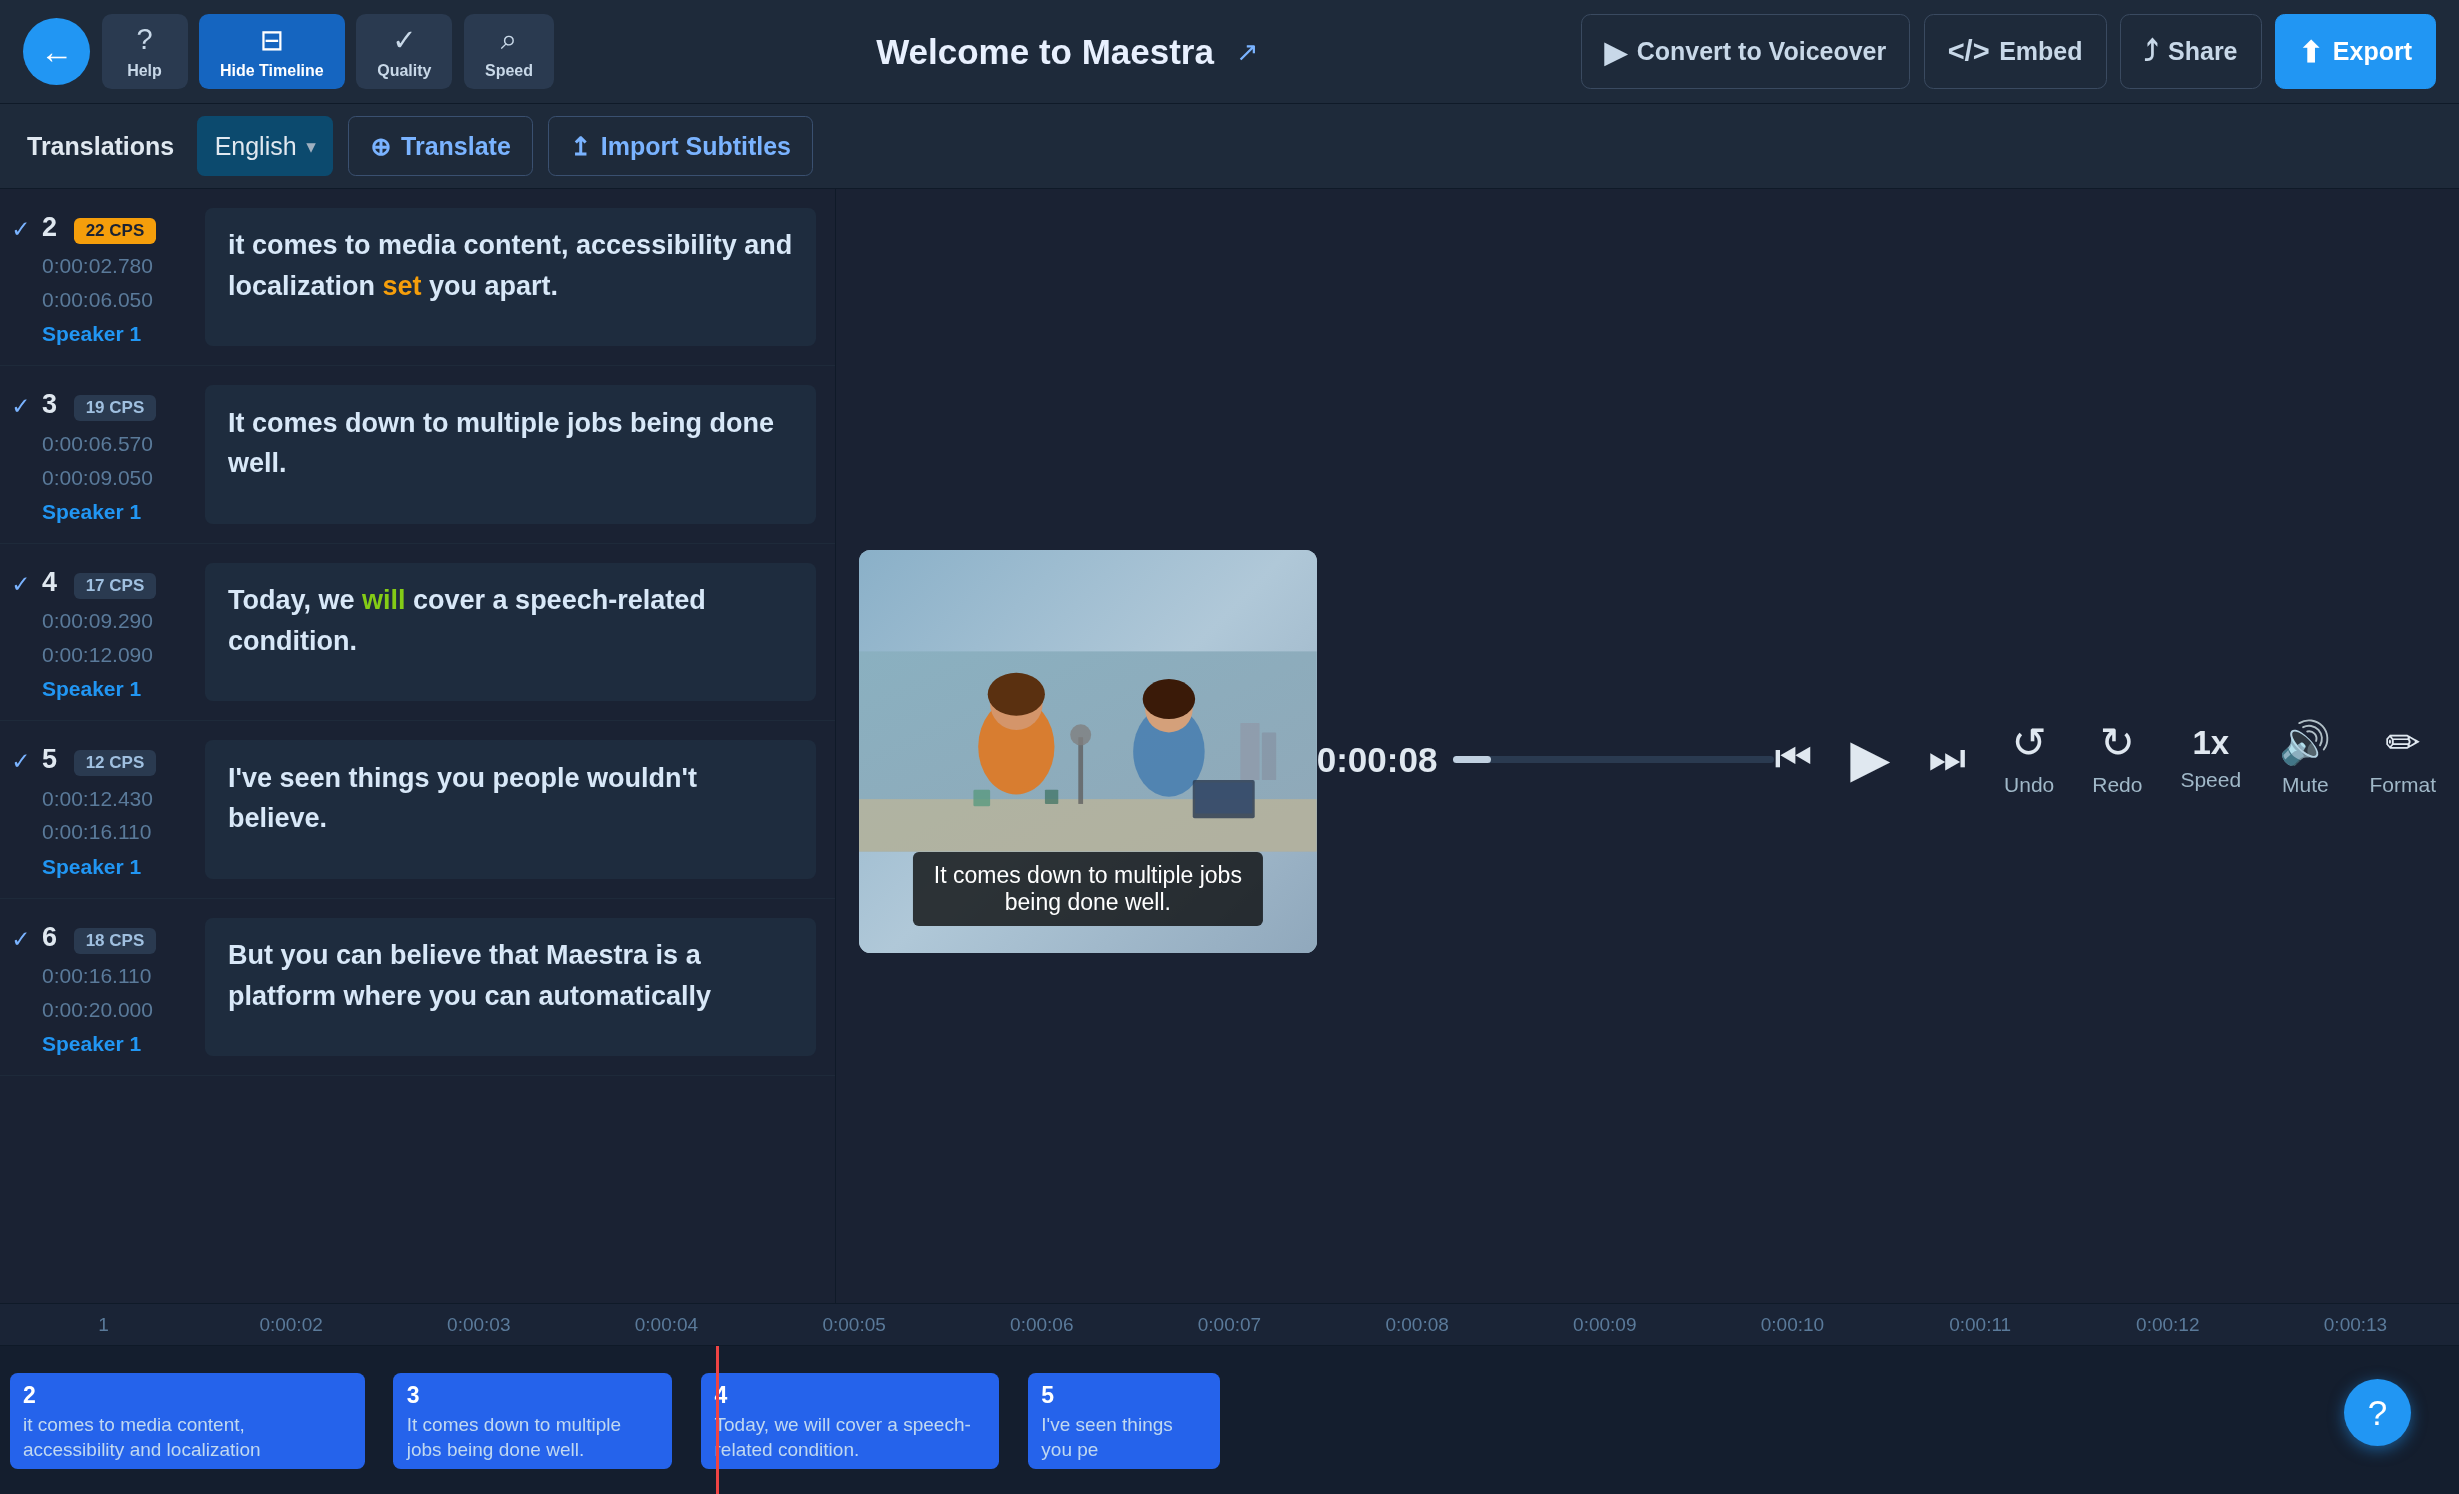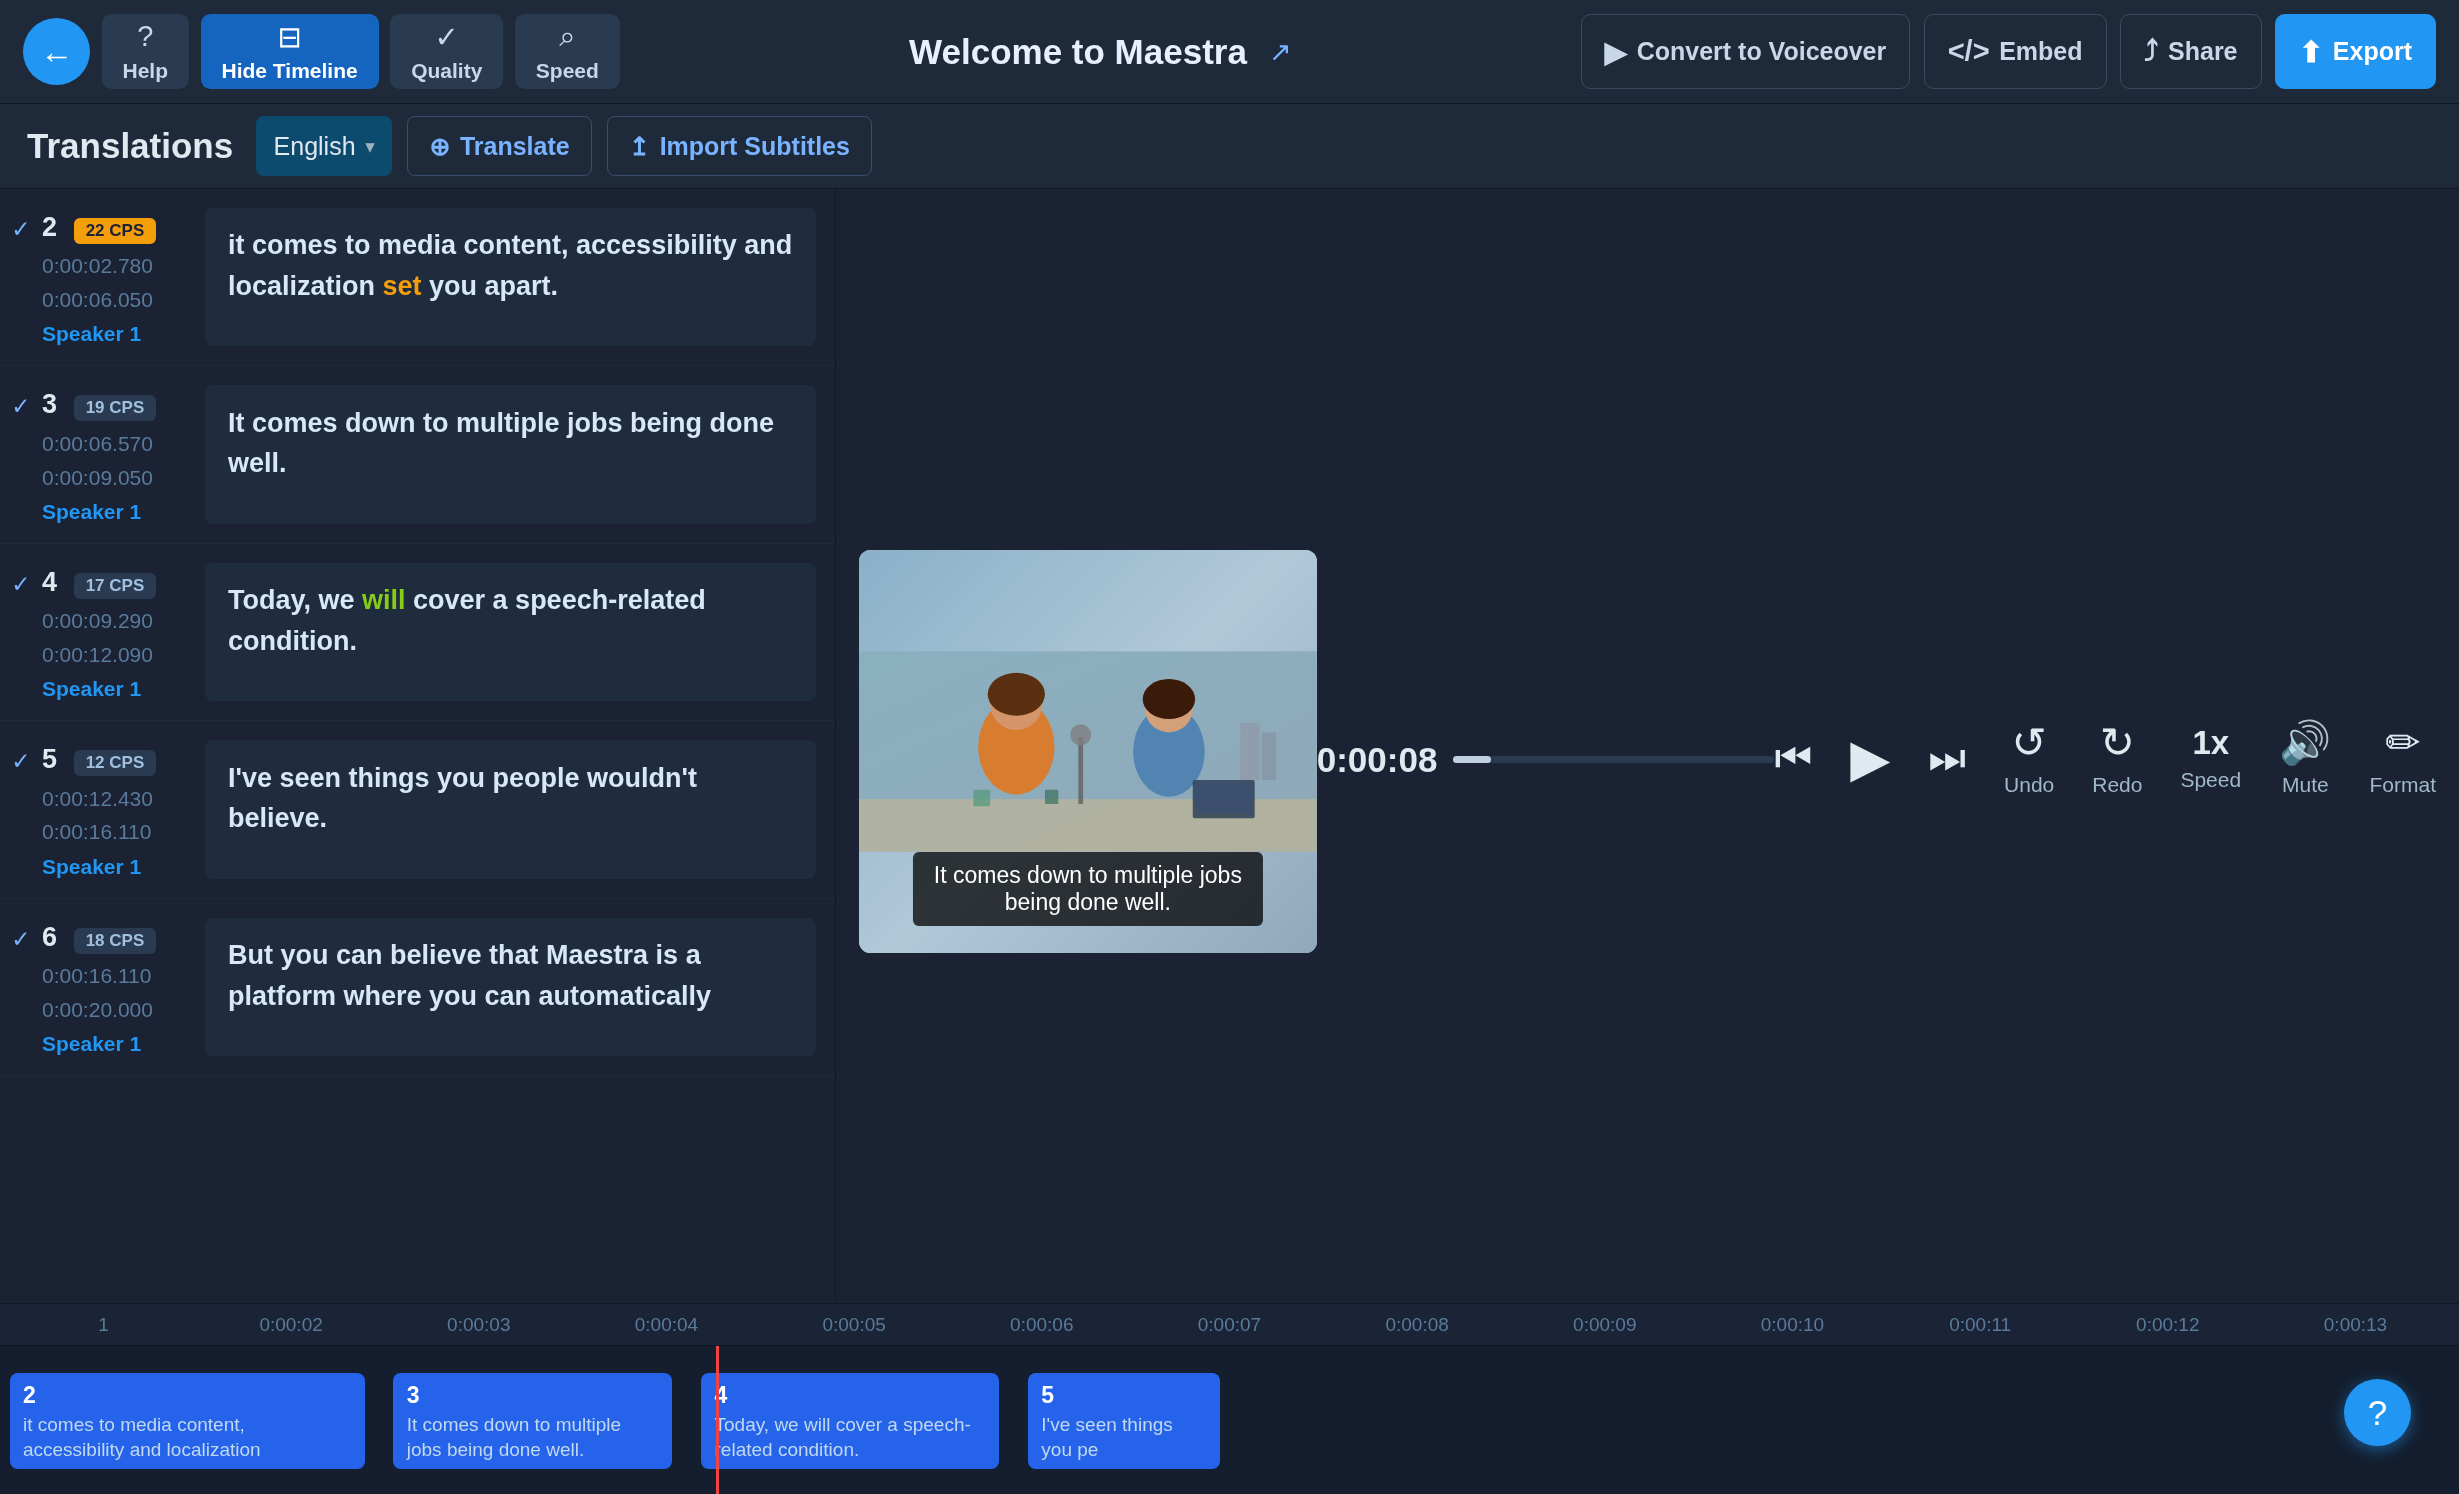--- a/index.html
+++ b/index.html
@@ -39,21 +39,21 @@
       min-width: 86px;
     }
     .header-btn.active {
       background: #1565c0;
       color: #fff;
     }
     .header-btn .btn-icon {
       font-size: 29px;
     }
     .header-btn .btn-label {
-      font-size: 21px;
+      font-size: 16px;
       font-weight: 600;
     }
     .back-btn {
       background: #2196f3;
       border-radius: 50%;
       width: 67px;
       height: 67px;
       display: flex;
       align-items: center;
       justify-content: center;
@@ -112,21 +112,21 @@
     .toolbar {
       display: flex;
       align-items: center;
       background: #1e2a3a;
       height: 85px;
       padding: 0 27px;
       border-bottom: 1.9px solid #0f1a28;
       gap: 15.4px;
     }
     .toolbar-label {
-      font-size: 35px;
+      font-size: 25px;
       font-weight: 700;
       color: #e0e8f0;
       margin-right: 7.7px;
     }
     .lang-select {
       display: flex;
       align-items: center;
       gap: 9.6px;
       background: #0c4a6e;
       border-radius: 7.7px;

